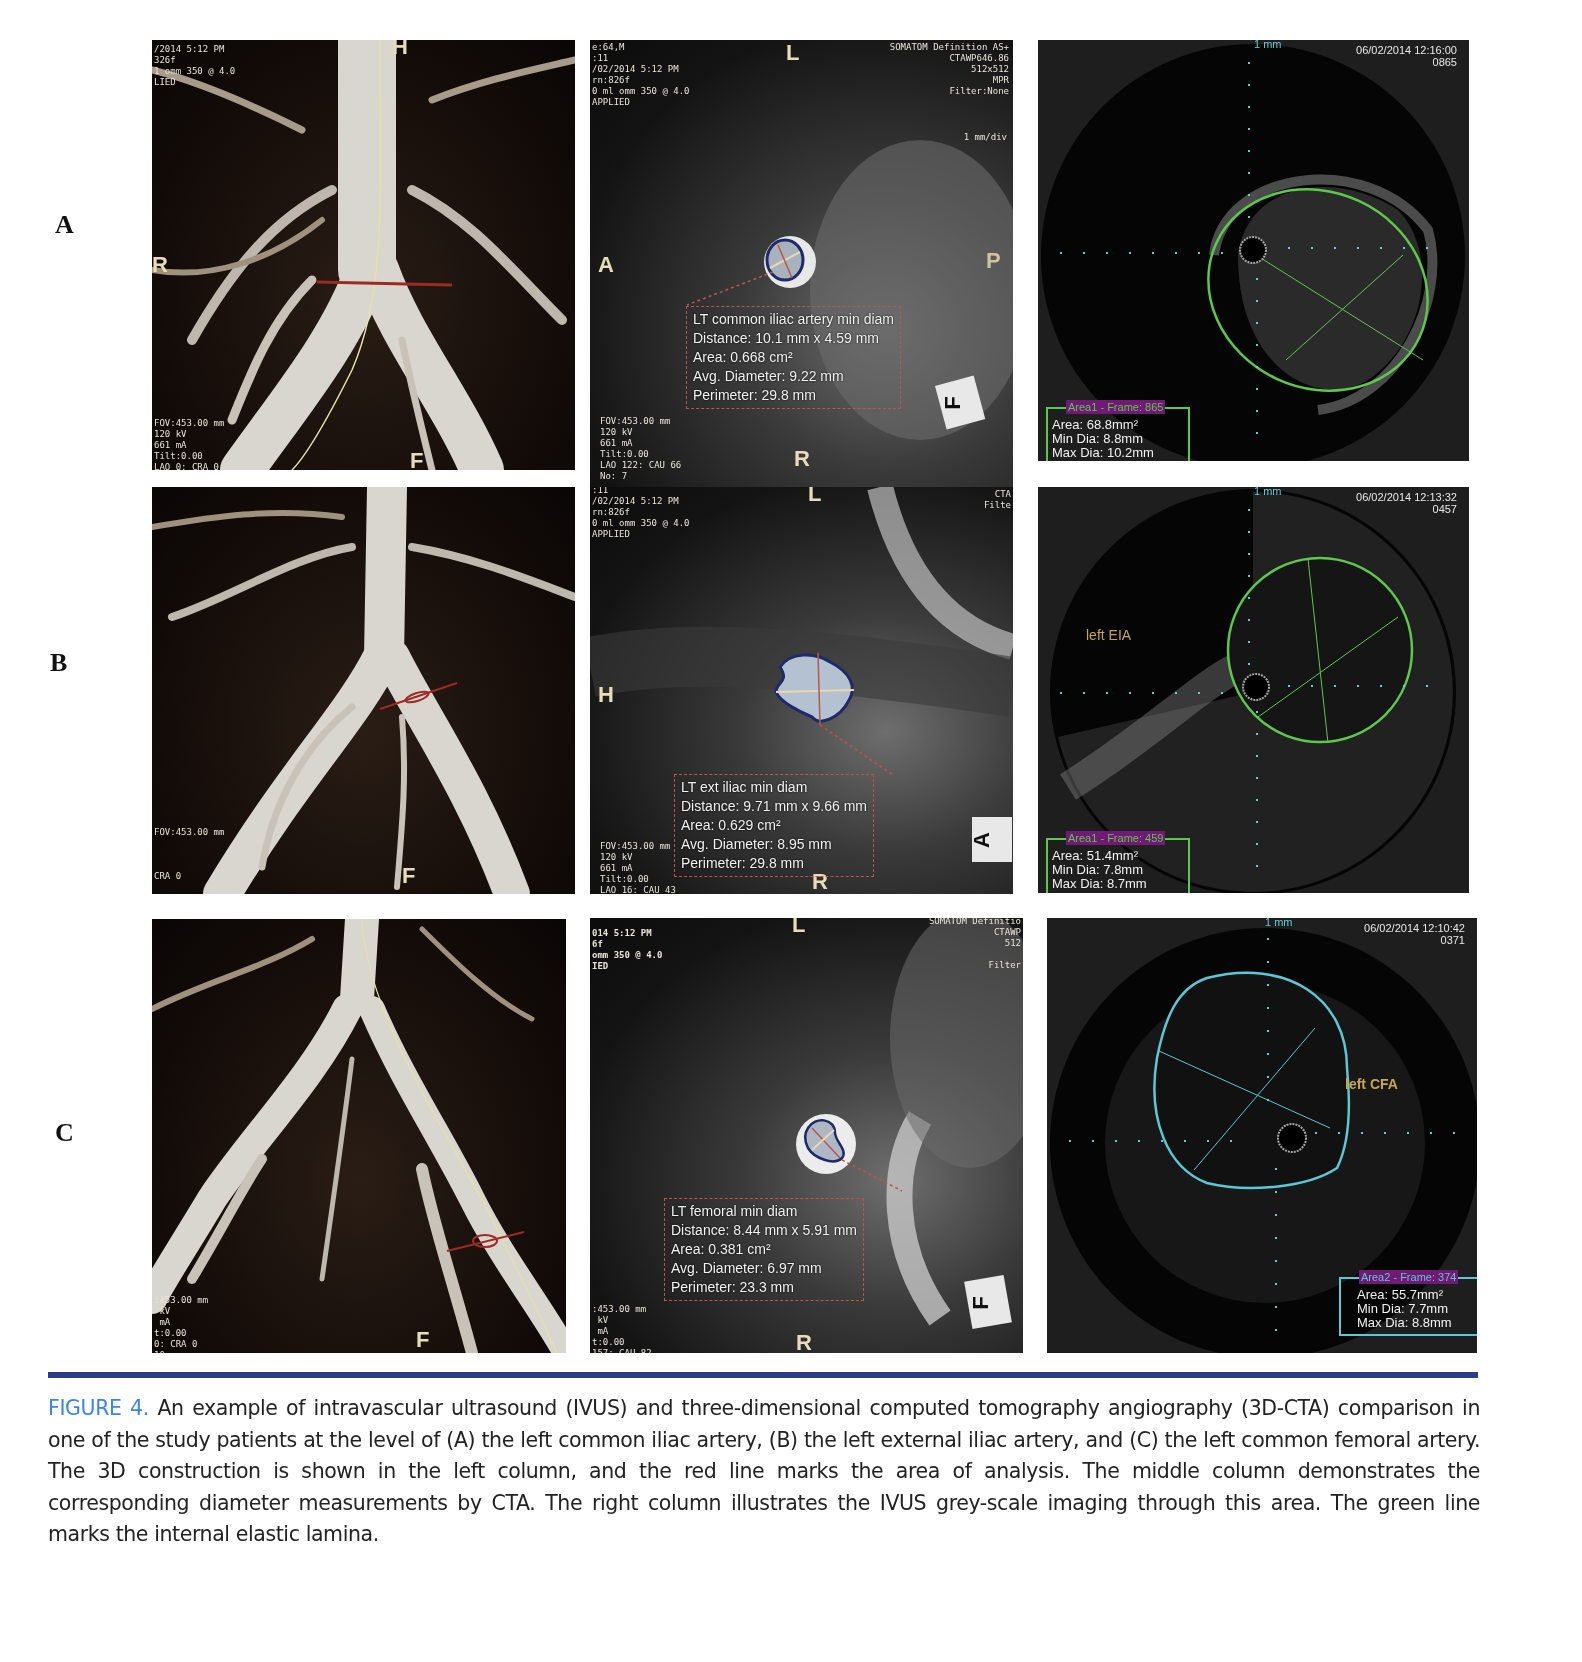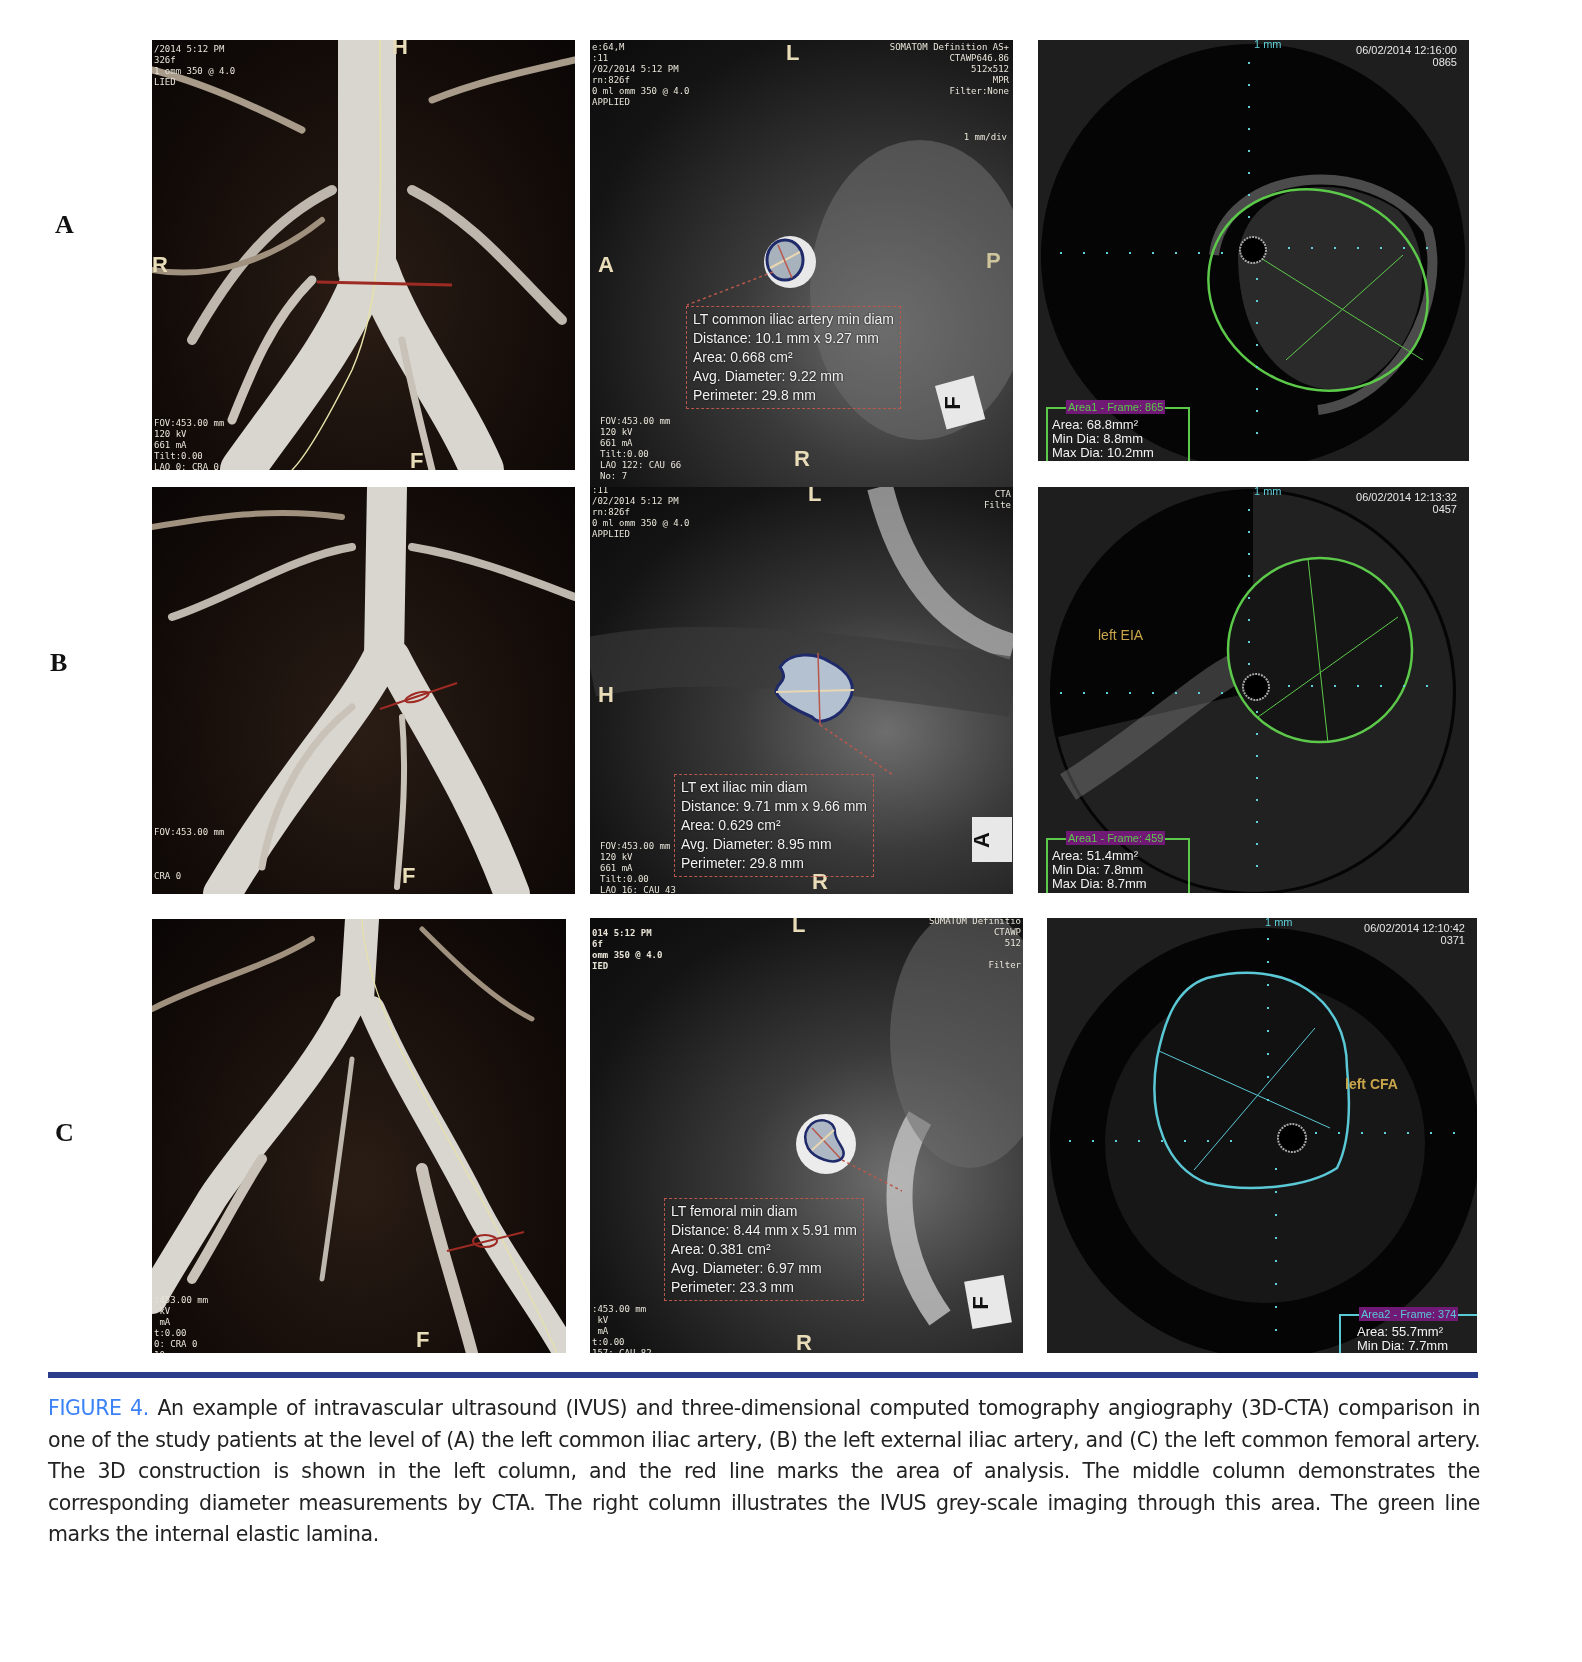--- a/index.html
+++ b/index.html
@@ -91,21 +91,21 @@
 Tilt:0.00
 LAO 122: CAU 66
 No: 7</div>
   <div class="orient" style="left:196px;top:0px;">L</div>
   <div class="orient" style="left:8px;top:212px;">A</div>
   <div class="orient" style="left:204px;top:406px;">R</div>
   <div class="orient" style="left:396px;top:208px;color:#cfc49c;">P</div>
   <div class="orient" style="left:356px;top:350px;color:#111;transform:rotate(-90deg);">F</div>
   <div class="meas" style="left:96px;top:266px;">
     <div>LT common iliac artery min diam</div>
-    <div>Distance: 10.1 mm x 9.27 mm</div>
+    <div>Distance: 10.1 mm x 4.59 mm</div>
     <div>Area: 0.668 cm²</div>
     <div>Avg. Diameter: 9.22 mm</div>
     <div>Perimeter: 29.8 mm</div>
   </div>
 </div>
 
 <div class="panel ivus" style="left:1038px;top:40px;width:431px;height:421px;">
   <svg width="431" height="421">
     <circle cx="215" cy="216" r="212" fill="#050505"></circle>
     <path d="M200 215 C210 140 300 130 360 170 C400 210 390 300 330 340 C280 370 200 330 200 215 Z" fill="#3a3a3a" opacity="0.7"></path>
@@ -261,21 +261,21 @@
         <rect x="342" y="198" width="2" height="2"></rect>
         <rect x="365" y="198" width="2" height="2"></rect>
         <rect x="388" y="198" width="2" height="2"></rect>
     </g>
   </svg>
   <div class="ivus-scale" style="left:216px;top:-2px;">1 mm</div>
   <div class="ivus-ts">
     <div>06/02/2014 12:13:32</div>
     <div>0457</div>
   </div>
-  <div class="ivus-lbl" style="left:48px;top:140px;margin-left:12px;">left EIA</div>
+  <div class="ivus-lbl" style="left:48px;top:140px;">left EIA</div>
   <div class="ivus-box" style="left:8px;top:352px;width:132px;height:52px;border-color:#5cc94a;">
     <span class="hd-line" style="border-color:#5cc94a;"></span>
     <span class="hd" style="color:#5cc94a;">Area1 - Frame: 459</span>
     <div style="margin-top:8px;">Area: 51.4mm²</div>
     <div>Min Dia: 7.8mm</div>
     <div>Max Dia: 8.7mm</div>
   </div>
 </div>
 
 <div class="panel cta3d" style="left:152px;top:919px;width:414px;height:434px;">
@@ -381,21 +381,21 @@
         <rect x="383" y="214" width="2" height="2"></rect>
         <rect x="406" y="214" width="2" height="2"></rect>
     </g>
   </svg>
   <div class="ivus-scale" style="left:218px;top:-2px;">1 mm</div>
   <div class="ivus-ts">
     <div>06/02/2014 12:10:42</div>
     <div>0371</div>
   </div>
   <div class="ivus-lbl" style="left:298px;top:158px;font-weight:bold;">left CFA</div>
-  <div class="ivus-box" style="left:292px;top:397px;width:126px;height:54px;border-color:#5bc8d6;padding-left:16px;">
+  <div class="ivus-box" style="left:292px;top:360px;width:126px;height:54px;border-color:#5bc8d6;padding-left:16px;">
     <span class="hd-line" style="border-color:#5bc8d6;"></span>
     <span class="hd" style="color:#5bc8d6;">Area2 - Frame: 374</span>
     <div style="margin-top:8px;">Area: 55.7mm²</div>
     <div>Min Dia: 7.7mm</div>
     <div>Max Dia: 8.8mm</div>
   </div>
 </div>
 
 <div class="rule"></div>
 <div class="caption">

